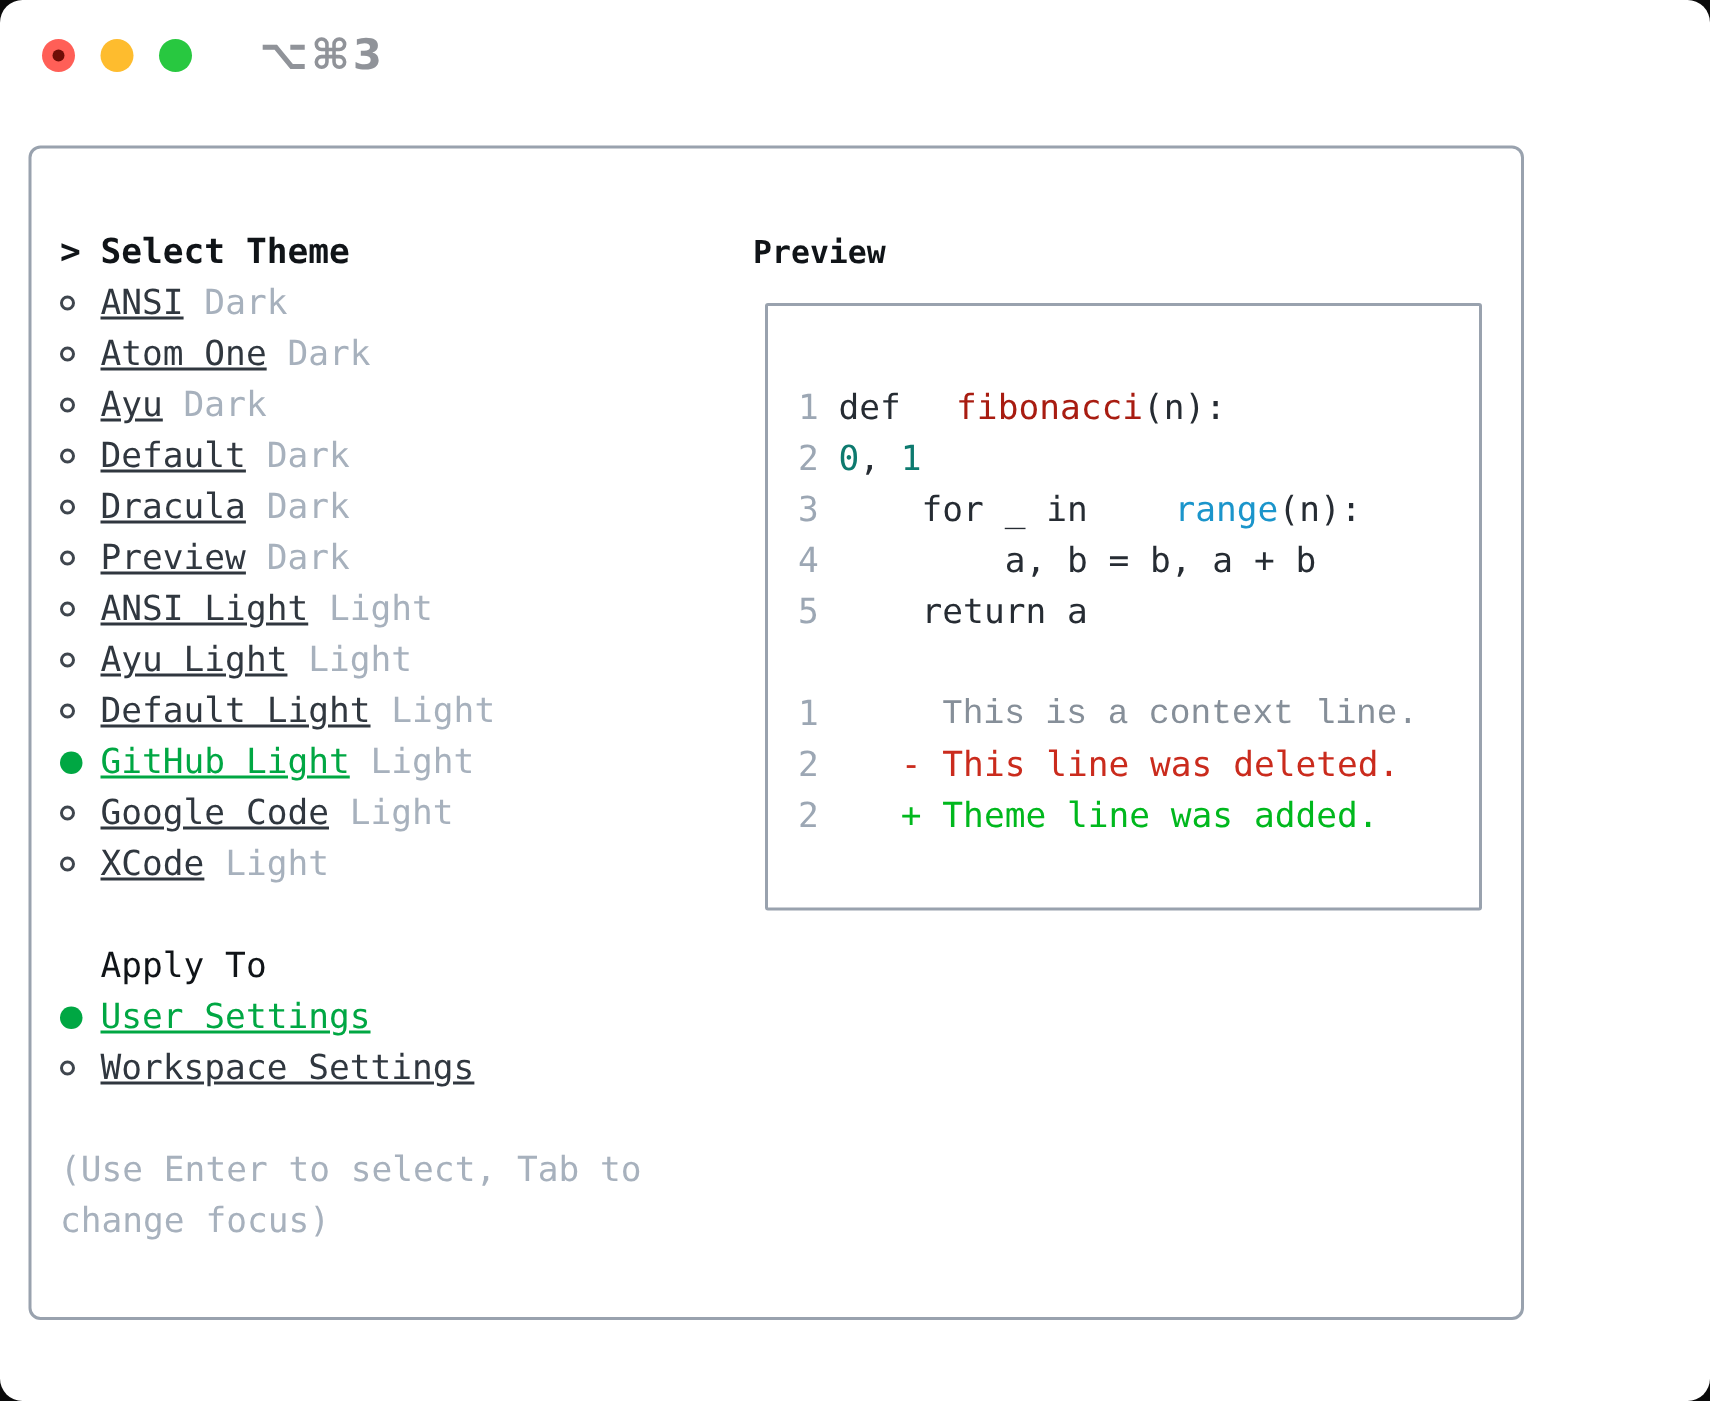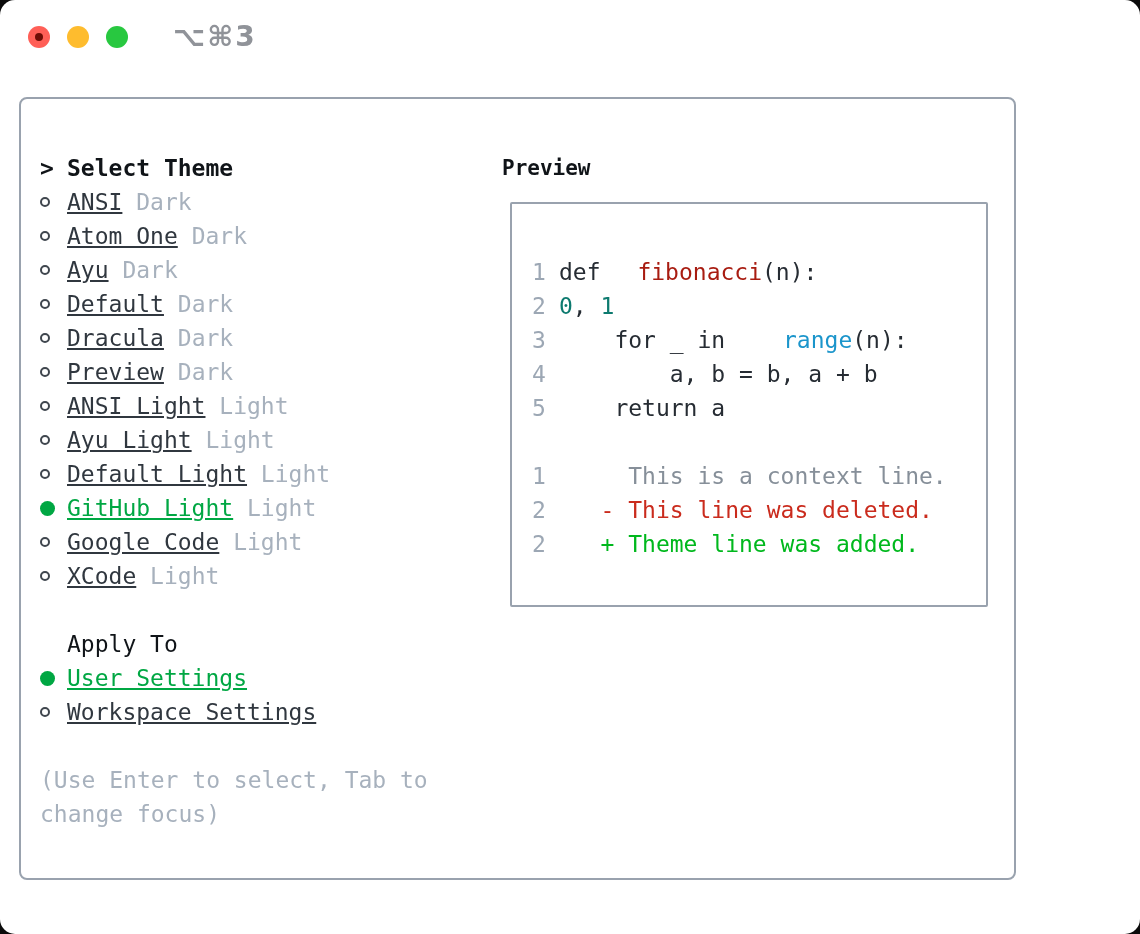--- a/index.html
+++ b/index.html
@@ -47,21 +47,21 @@
   .preview-title{position:absolute; left:481px; top:52px; height:34px; line-height:34px;
     font-size:21px; font-weight:700; color:var(--ink);}
   .preview-box{position:absolute; left:489px; top:103px; width:478px; height:405px;
     border:2px solid var(--border); border-radius:2px; background:#fff; padding:51px 0 0 20px; overflow:hidden;}
   .pline{display:flex; height:34px; line-height:34px; font-size:23px; white-space:pre;}
   .lineno{flex:0 0 14px; margin-right:13px; color:var(--lineno);}
   .tok-code{color:var(--code);}
   .tok-function{color:var(--fn);margin-left:23px;}
   .tok-number{color:var(--num);}
   .tok-builtin{color:var(--builtin);margin-left:44px;}
-  .tok-context{color:var(--ctx);}
+  .tok-context{color:var(--ctx);font-family:Liberation Mono, monospace;}
   .tok-deleted{color:var(--del);}
   .tok-added{color:var(--add);}
 </style>
 </head>
 <body>
 
 <div class="window">
 
   <div class="titlebar">
     <span class="light red"></span>

